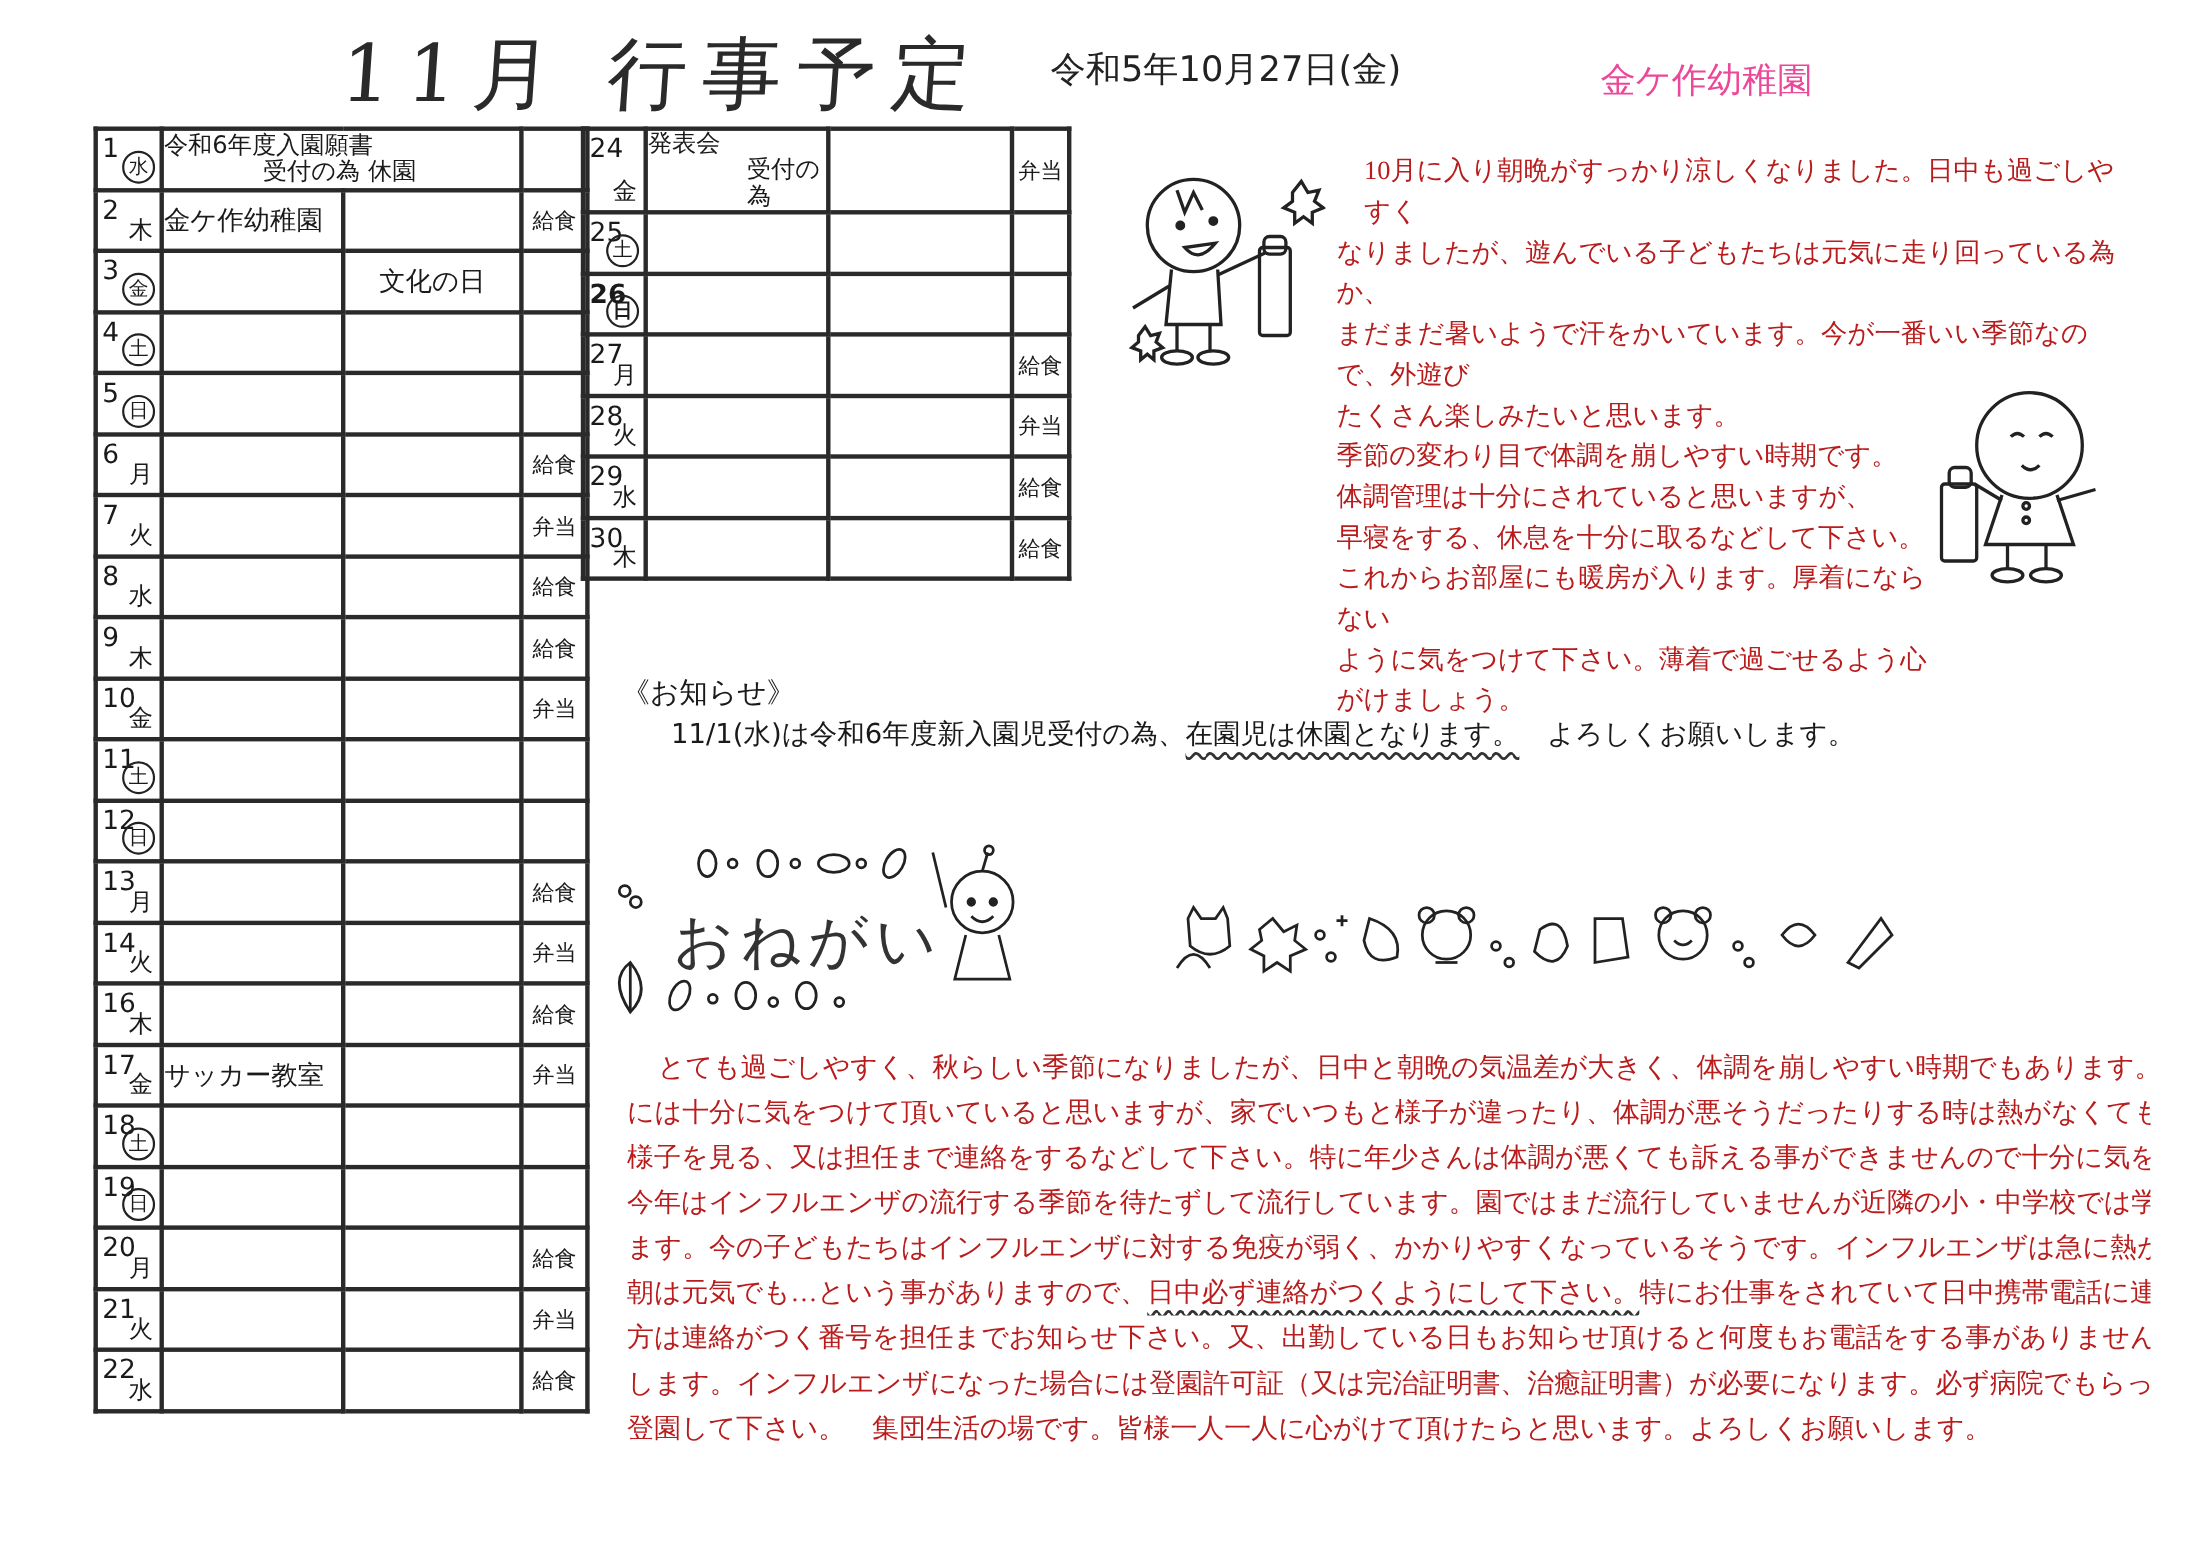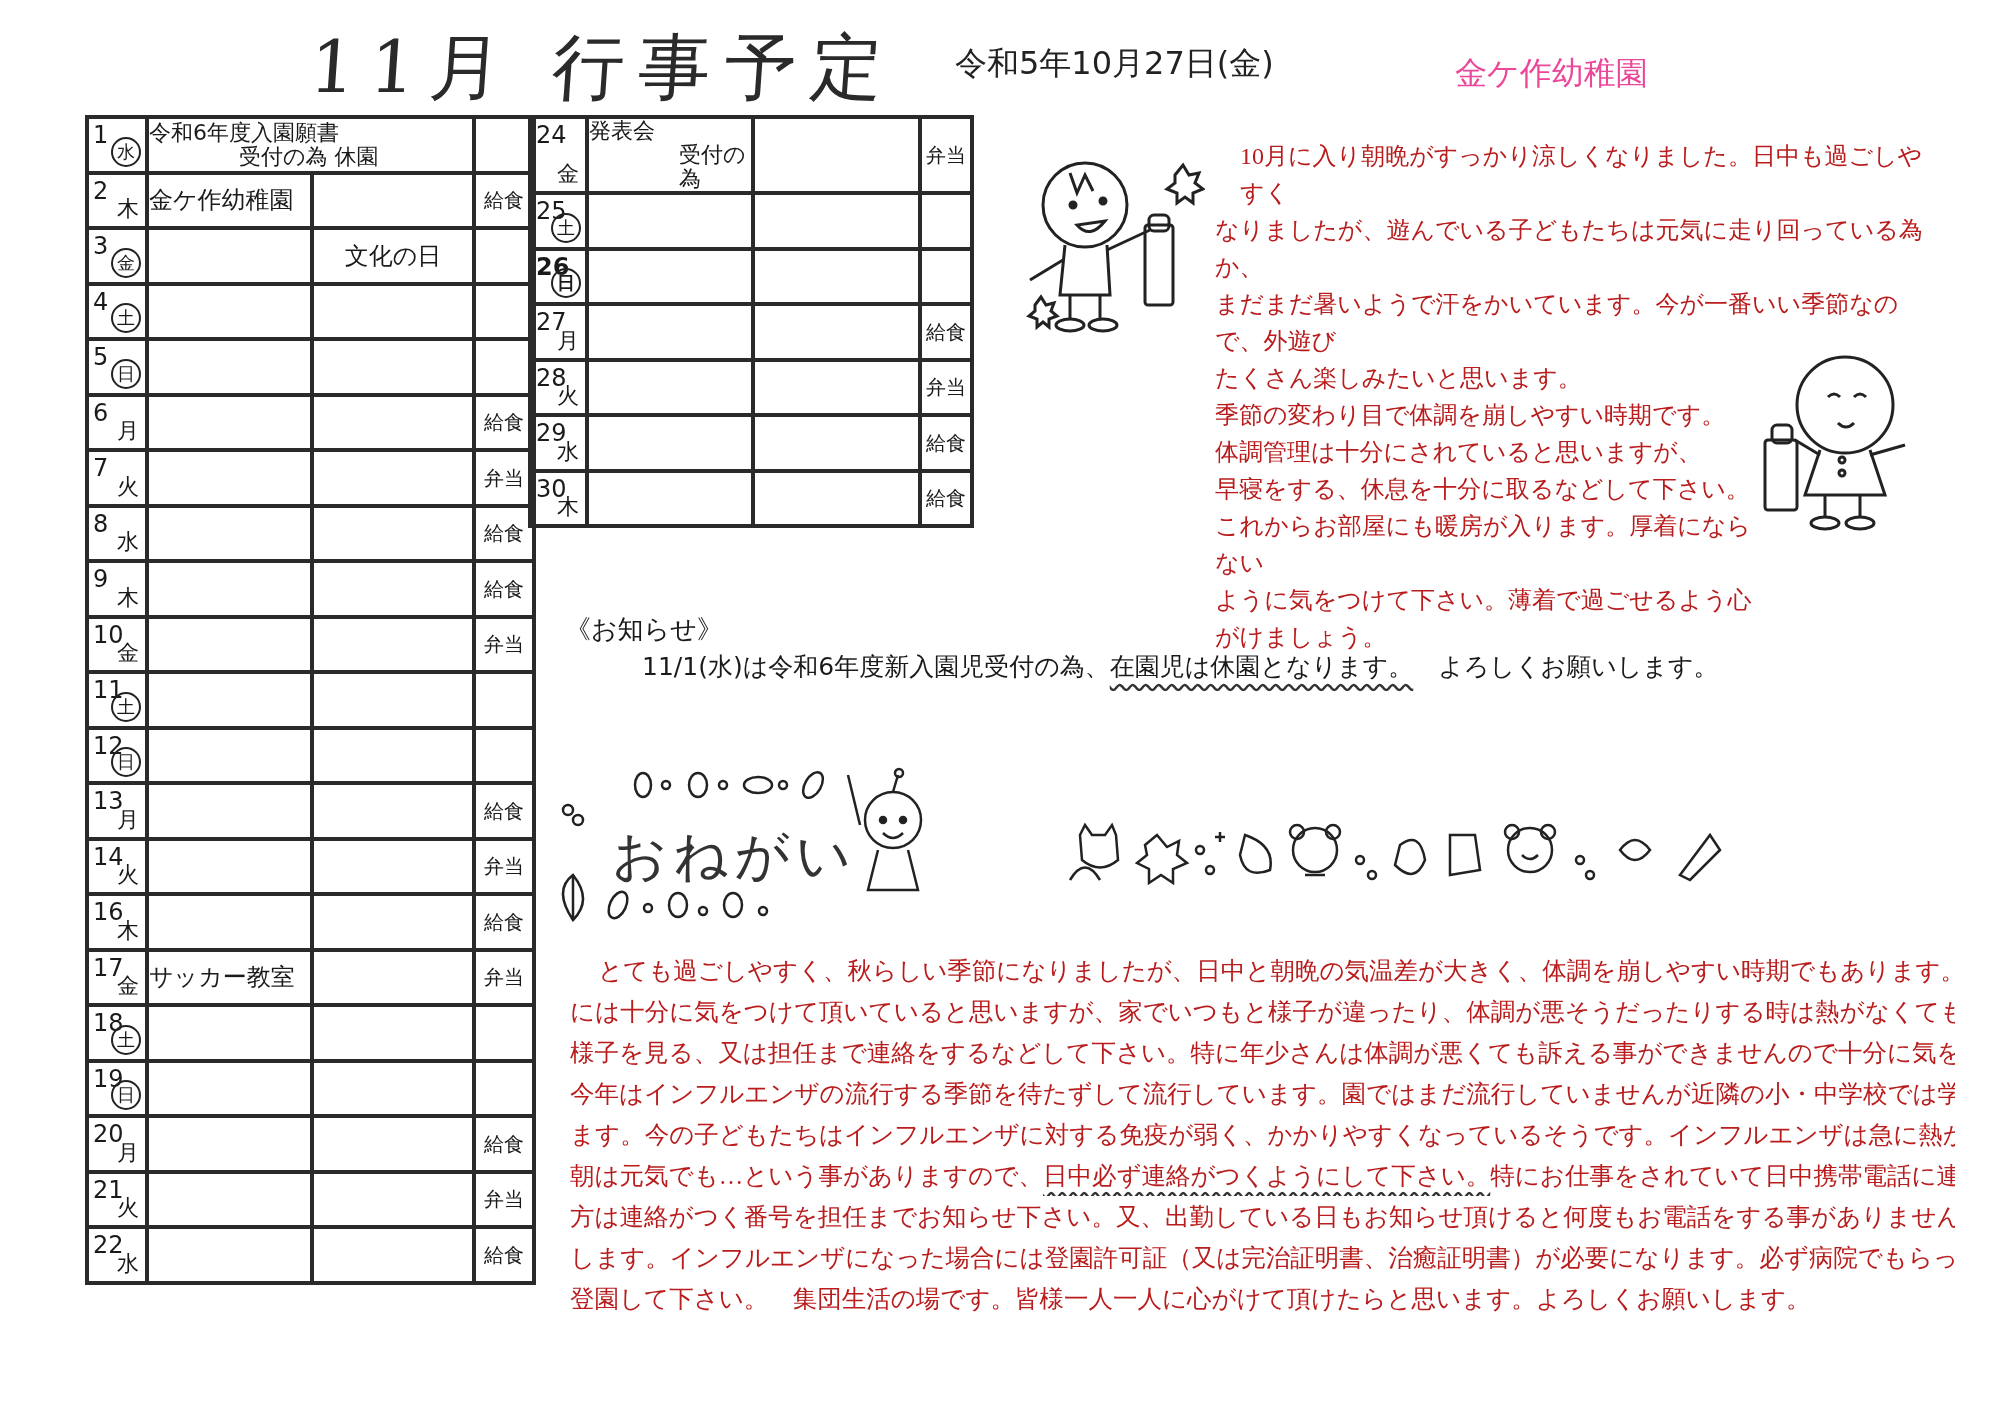--- a/index.html
+++ b/index.html
@@ -16,21 +16,21 @@
   .day-num { position: absolute; left: 4px; top: 2px; font-size: 24px; }
   .day-wd { position: absolute; right: 6px; bottom: 2px; font-size: 22px; }
   .day-wd.holiday { border: 2px solid #222; border-radius: 50%; width: 26px; height: 26px; line-height: 26px; text-align: center; font-size: 18px; right: 4px; bottom: 4px; }
   .ev { font-size: 24px; padding-left: 10px; white-space: nowrap; }
   .ev2 { font-size: 22px; padding-left: 10px; line-height: 24px; }
   .hol { font-size: 24px; text-align: center; }
   .meal { font-size: 20px; line-height: 22px; text-align: center; writing-mode: horizontal-tb; }
 
   .para { font-size: 24px; line-height: 37px; color: #b91c1c; font-family: Liberation Serif, serif; }
   .notice-head { left: 565px; top: 612px; font-size: 26px; text-align: center; }
-  .notice-body { left: 642px; top: 650px; font-size: 25px; width: 1120px; }
+  .notice-body { left: 610px; top: 650px; font-size: 25px; width: 1120px; }
   .wavy { text-decoration: underline wavy #333; text-underline-offset: 8px; }
   .onegai-title { left: 612px; top: 820px; font-size: 54px; color: #333; letter-spacing: 6px; }
   .onegai-body { left: 570px; top: 950px; width: 1385px; font-size: 24.5px; line-height: 41px; }
   svg { position: absolute; }
 </style>
 </head>
 <body>
 
 <div class="abs title">11月 行事予定</div>
 <div class="abs date">令和5年10月27日(金)</div>

